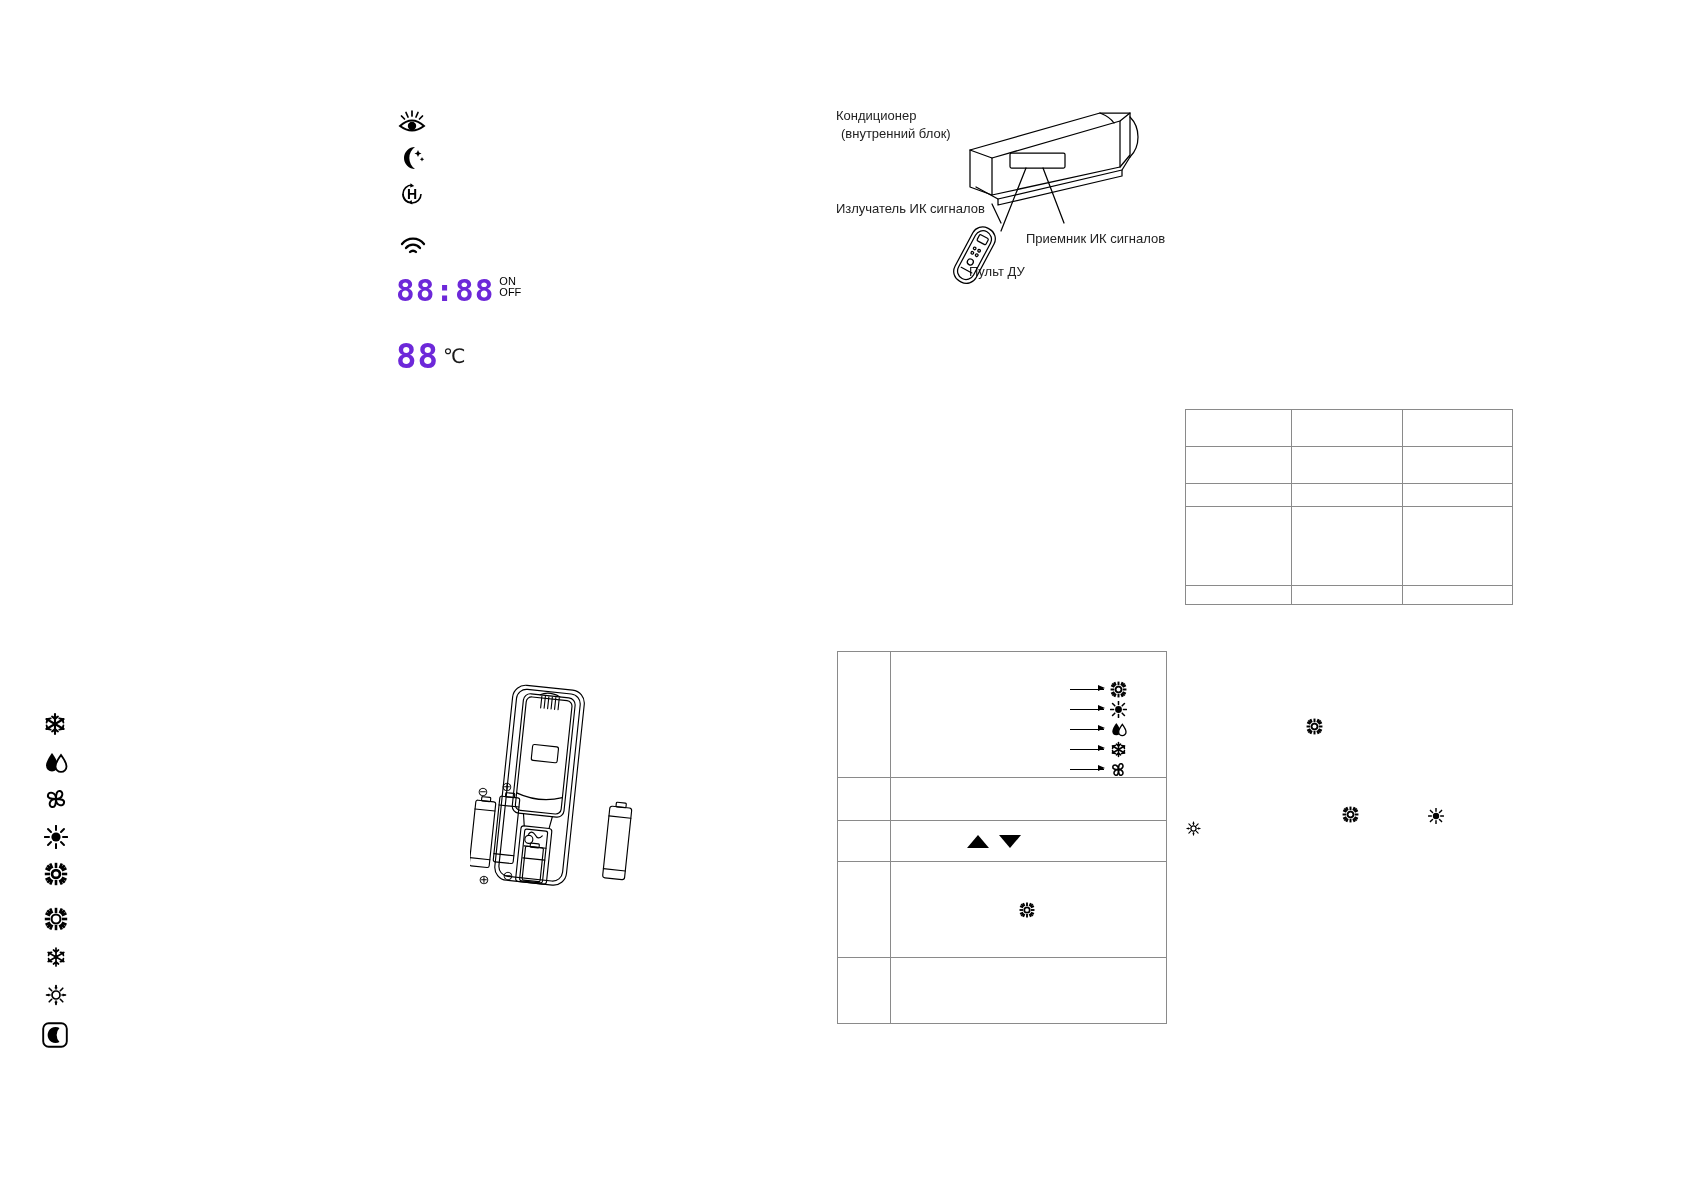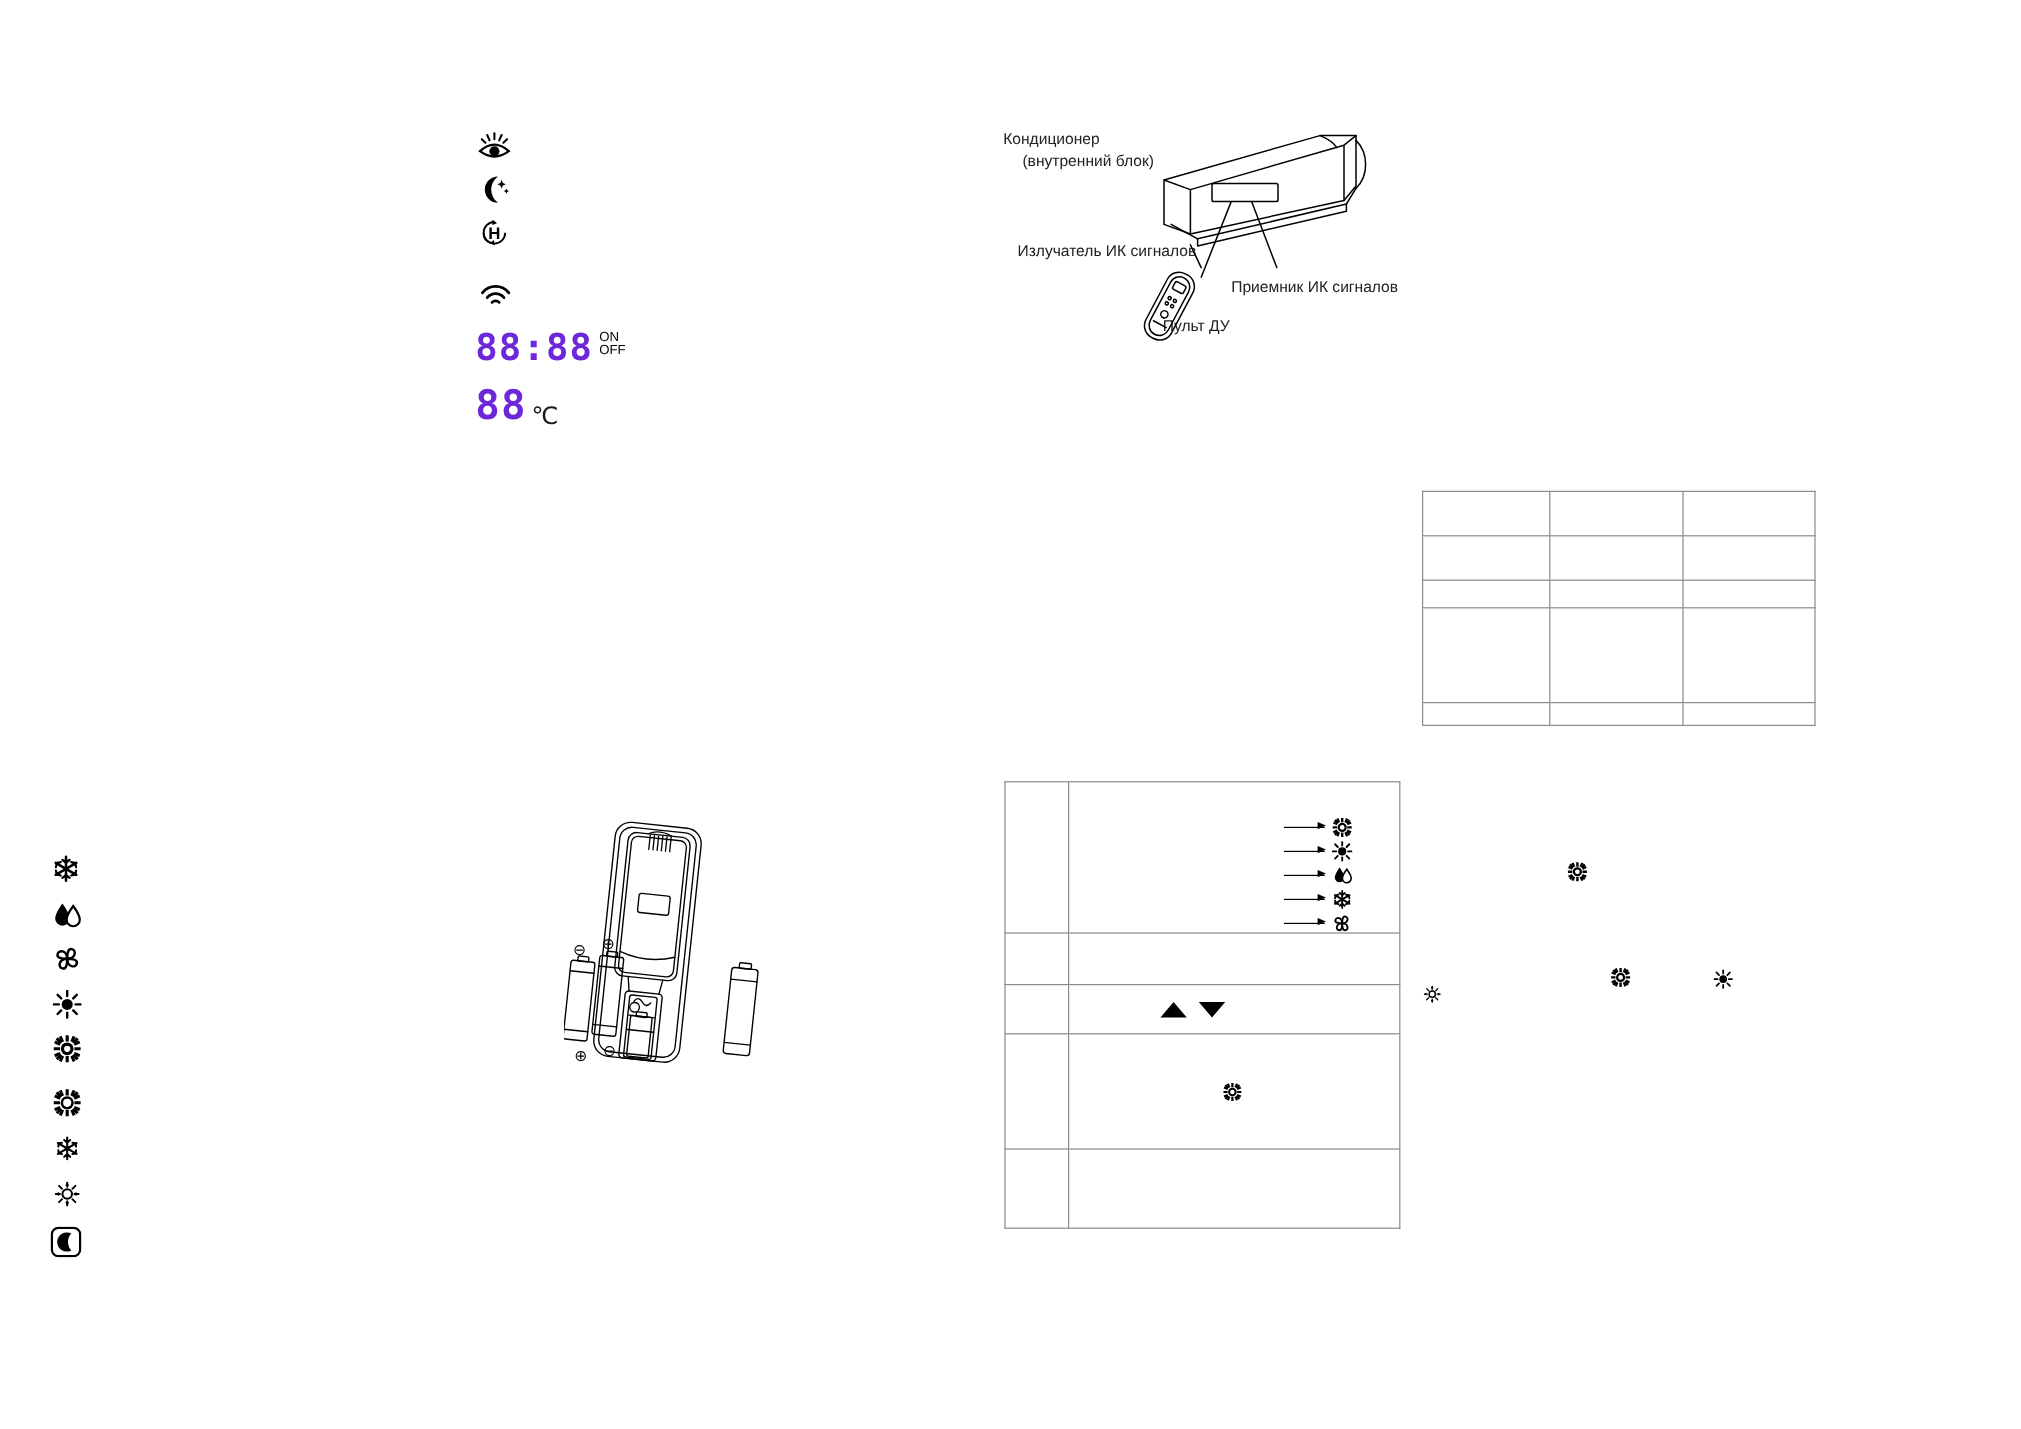--- a/index.html
+++ b/index.html
@@ -99,32 +99,32 @@
     </div>
 
     <div class="abs" style="left:4px;top:172px;display:flex;align-items:flex-start;gap:5px;">
       <span class="seg-digits" style="font-size:31px;">88:88</span>
       <span style="display:flex;flex-direction:column;padding-top:4px;">
         <span class="onoff">ON</span>
         <span class="onoff">OFF</span>
       </span>
     </div>
 
-    <div class="abs" style="left:4px;top:218px;display:flex;align-items:flex-end;gap:4px;">
+    <div class="abs" style="left:4px;top:236px;display:flex;align-items:flex-start;gap:4px;">
       <span class="seg-digits" style="font-size:34px;">88</span>
       <span style="font-size:20px;font-family:'DejaVu Sans', sans-serif;padding-top:8px;">℃</span>
     </div>
   </div>
 
   <div class="abs" style="left:830px;top:95px;width:420px;height:200px;">
 
     <div class="abs lbl" style="left:6px;top:12px;">Кондиционер</div>
-    <div class="abs lbl" style="left:22px;top:30px;">(внутренний блок)</div>
-
-    <div class="abs lbl" style="left:6px;top:105px;margin-left:12px;">Излучатель ИК сигналов</div>
+    <div class="abs lbl" style="left:11px;top:30px;">(внутренний блок)</div>
+
+    <div class="abs lbl" style="left:6px;top:105px;">Излучатель ИК сигналов</div>
 
     <div class="abs lbl" style="left:196px;top:135px;">Приемник ИК сигналов</div>
 
     <div class="abs lbl" style="left:139px;top:168px;">Пульт ДУ</div>
 
     <svg class="abs" style="left:0;top:0;" width="420" height="200" viewBox="0 0 420 200">
       <g fill="none" stroke="#000" stroke-width="1.25" stroke-linejoin="round" stroke-linecap="round">
 
         <path d="M140,55 L270,18 L300,18 L300,60 L290,72 L162,100 L140,92 Z"></path>
         <path d="M140,55 L162,63 L162,100"></path>

